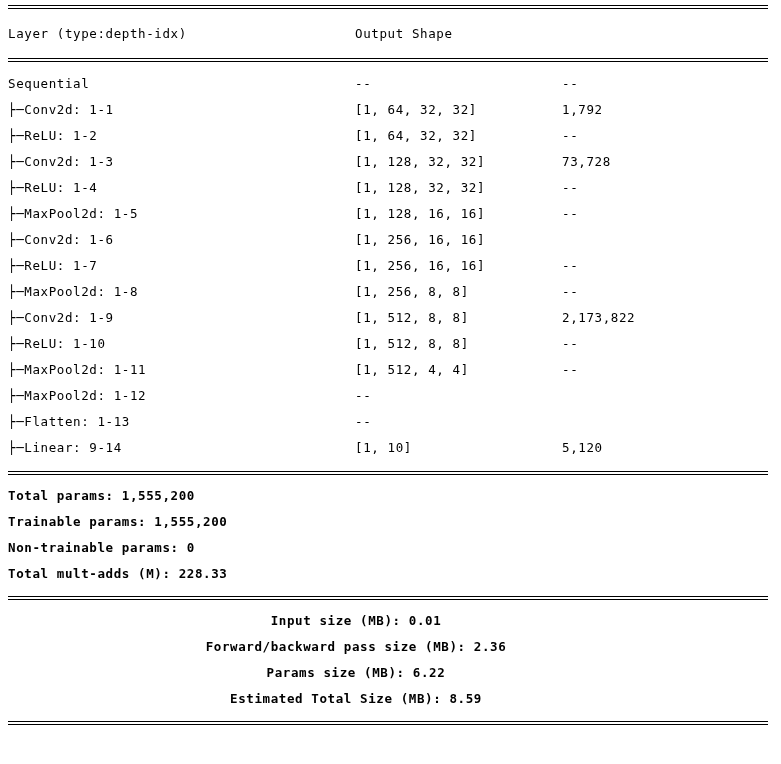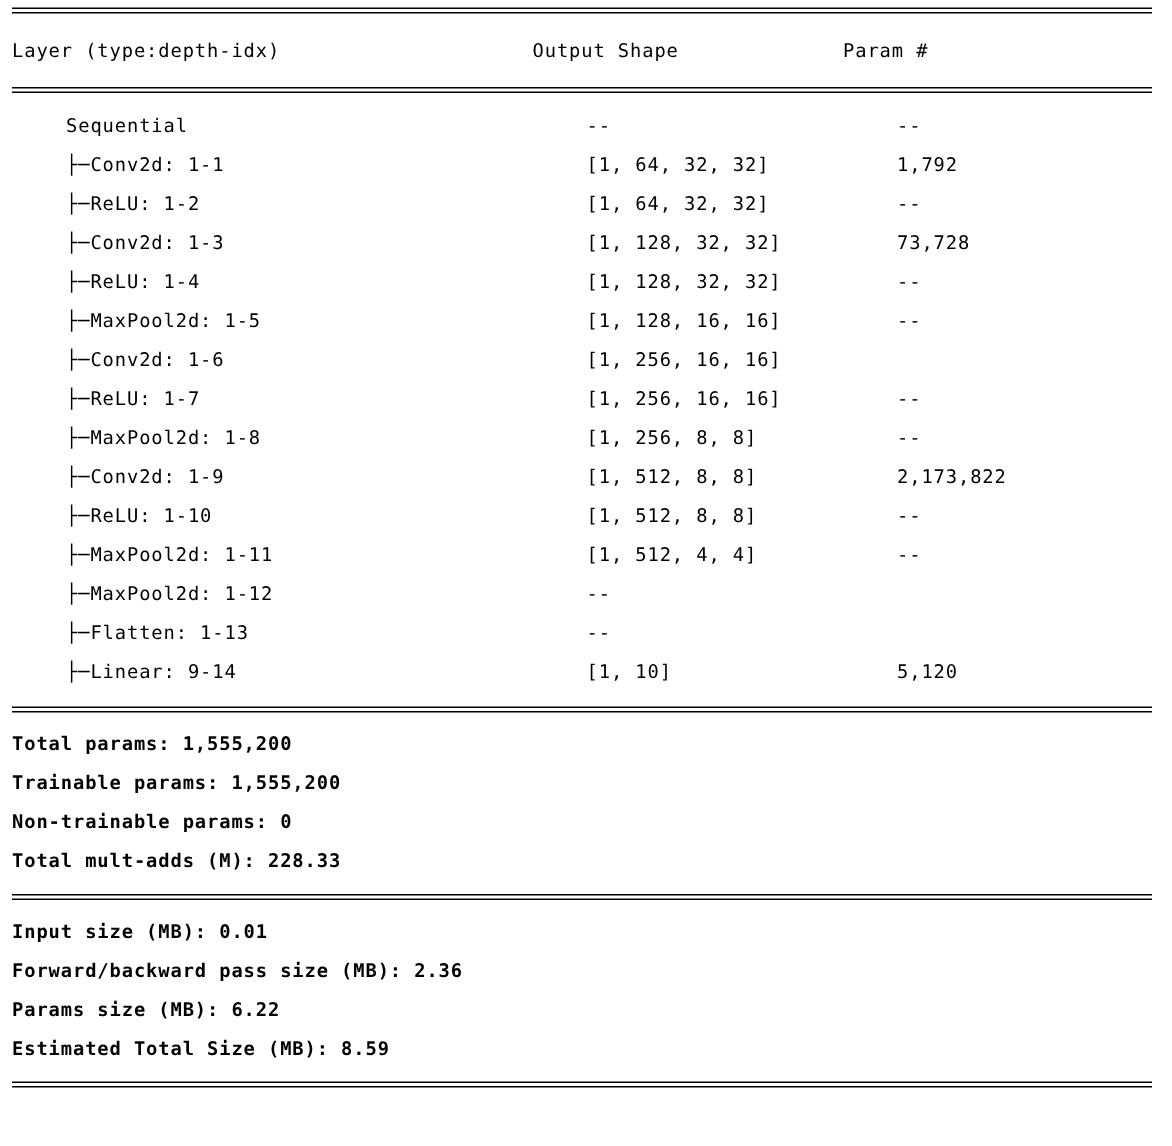--- a/index.html
+++ b/index.html
@@ -32,23 +32,23 @@
     align-items: baseline;
     font-size: 12.5px;
     line-height: 26px;
     white-space: pre;
     letter-spacing: 0.6px;
   }
   .col-layer { width: 347px; flex: 0 0 347px; }
   .col-shape { width: 207px; flex: 0 0 207px; }
   .col-param { flex: 1 1 auto; }
   .head-block { padding: 12px 0 11px 0; }
-  .body-block { padding: 9px 0 10px 0; margin-left: 36px; }
+  .body-block { padding: 9px 0 10px 0; }
   .stats-block { padding: 8px 0 9px 0; }
-  .size-block { padding: 8px 0 9px 0; }
+  .size-block { padding: 8px 0 9px 0; text-align: center; }
   .stat-row {
     font-size: 12.5px;
     line-height: 26px;
     white-space: pre;
     letter-spacing: 0.6px;
     font-weight: bold;
   }
 </style>
 </head>
 <body>
@@ -56,21 +56,20 @@
 <div class="summary">
 
   <div class="spacer-top"></div>
 
   <div class="rule-double"></div>
 
   <div class="head-block">
     <div class="row">
       <span class="col-layer">Layer (type:depth-idx)</span>
       <span class="col-shape">Output Shape</span>
-      <span class="col-param">Param #</span>
     </div>
   </div>
 
   <div class="rule-double"></div>
 
   <div class="body-block">
     <div class="row">
       <span class="col-layer">Sequential</span>
       <span class="col-shape">--</span>
       <span class="col-param">--</span>

